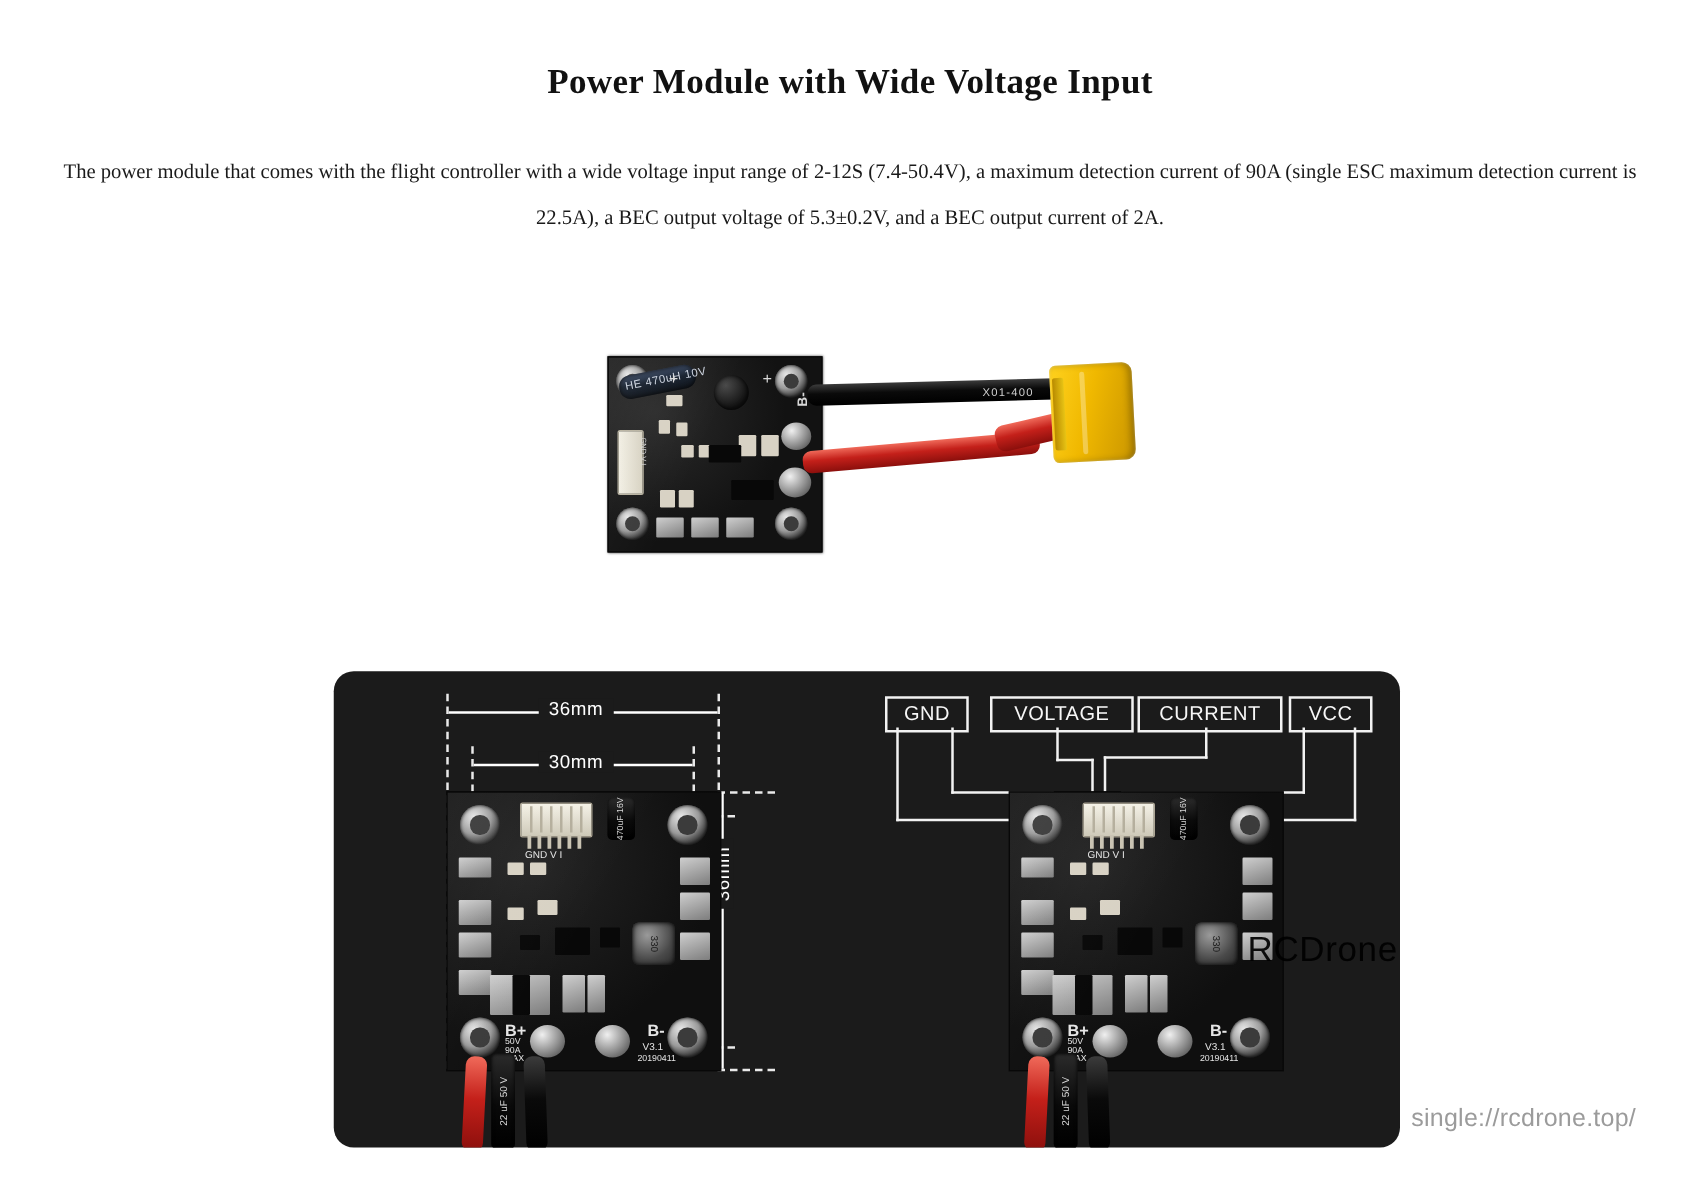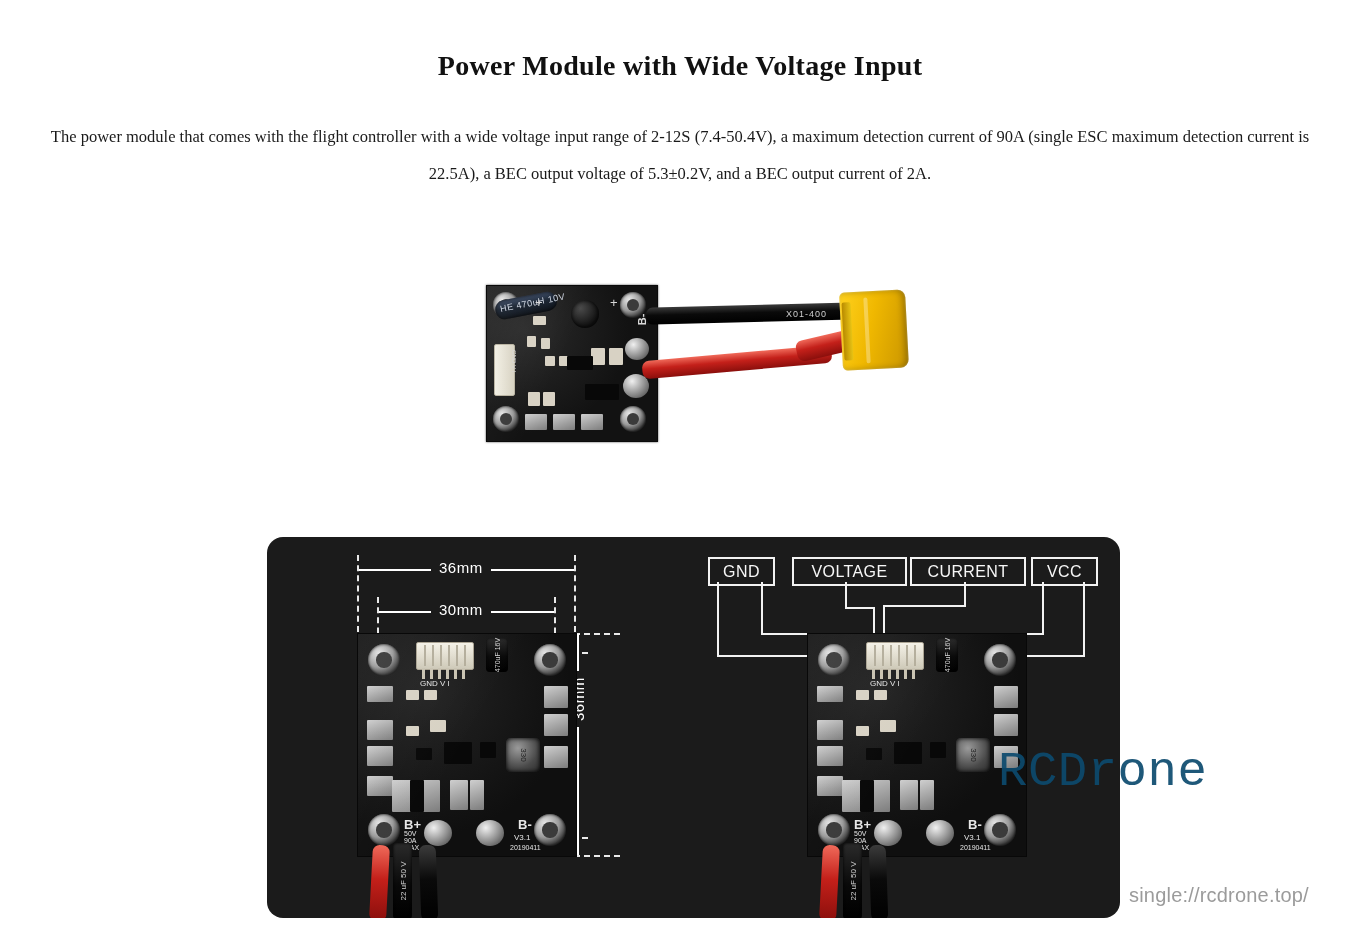--- a/index.html
+++ b/index.html
@@ -223,22 +223,22 @@
   }
   .mark{
     position:absolute; color:#e6e6e6;
     font-family:"Liberation Sans",sans-serif; font-weight:bold; line-height:1.1;
     white-space:pre;
   }
   .mark.small{ font-weight:normal; }
 
   .watermark{
     position:absolute; left:998px; top:744px;
-    font-family:Liberation Mono, monospace;
-    font-size:49px; color:#0c4a6e; letter-spacing:.5px;
+    font-family:Liberation Sans, sans-serif;
+    font-size:28px; color:#000000; letter-spacing:.5px;
     opacity:.92;
   }
   .site-url{
     position:absolute; left:1129px; top:884px;
     font-family:"Liberation Sans",sans-serif;
     font-size:20px; color:#9b9b9b; letter-spacing:.2px;
   }
 </style>
 </head>
 <body>

